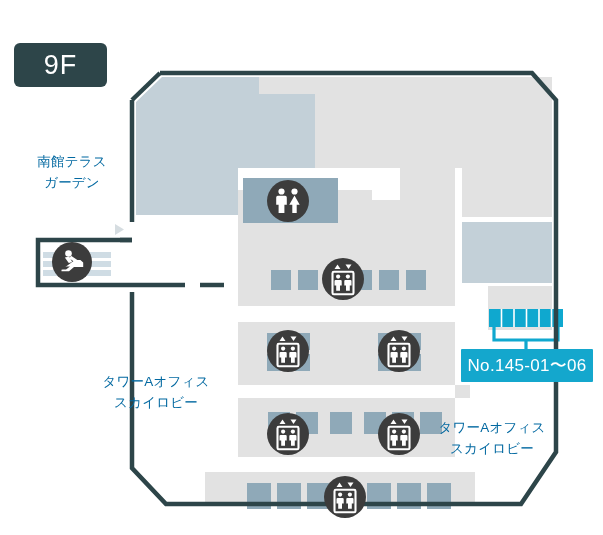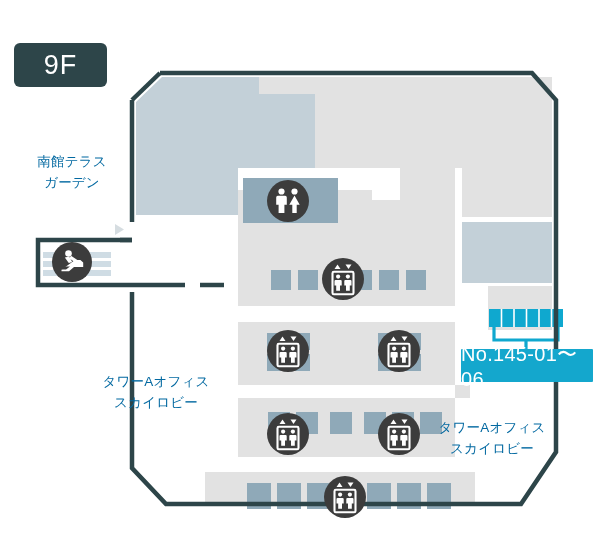--- a/index.html
+++ b/index.html
@@ -40,21 +40,21 @@
   #label-skylobby-right{ left:418px; top:418px; width:148px; }
 
   .room-tag{
     position:absolute;
     left:461px; top:349px;
     width:132px; height:33px;
     background:#14a7cd;
     border-radius:1px;
     display:flex;align-items:center;justify-content:center;
     color:#ffffff;
-    font-size:20px;
+    font-size:17px;
     letter-spacing:0.3px;
   }
 </style>
 </head>
 <body>
 
 <div id="map-root">
 
   <svg width="603" height="535" viewBox="0 0 603 535">
 

